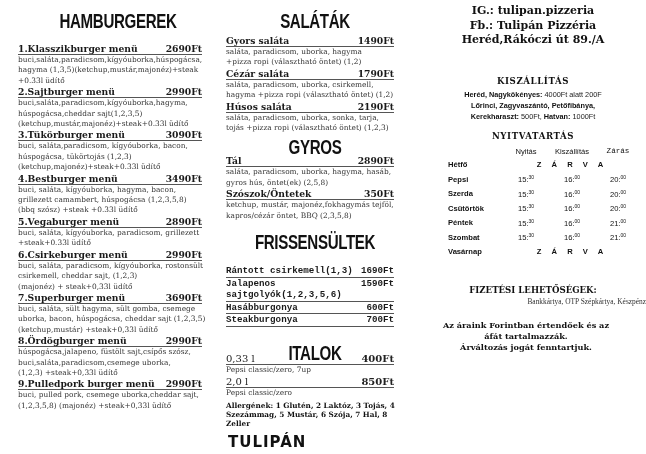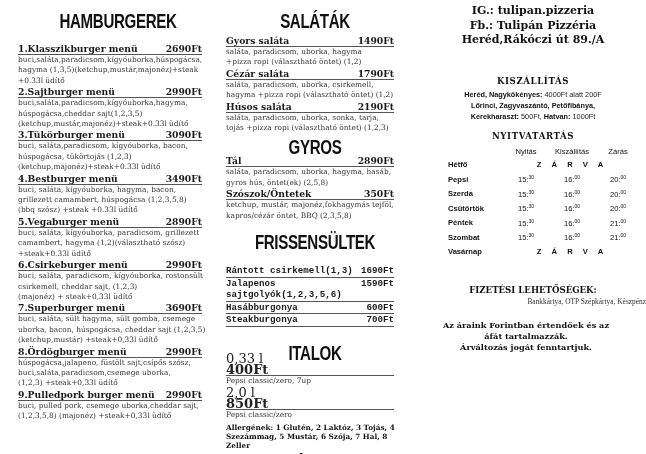--- a/index.html
+++ b/index.html
@@ -34,31 +34,31 @@
   .item-desc { font-size: 7.4px; line-height: 10.4px; color: #333; }
 
   .fri-row {
     display: flex; justify-content: space-between;
     font-weight: bold; font-size: 9.2px; line-height: 11.6px;
     border-bottom: 1.2px solid #555; margin-right: 10px; font-family: Liberation Mono, monospace;
   }
 
   .drink-head {
     display: flex; justify-content: space-between;
-    font-size: 13px; line-height: 11px; border-bottom: 1.2px solid #555;
-    margin-right: 10px; color: #222; flex-direction: column;
+    font-size: 10px; line-height: 11px; border-bottom: 1.2px solid #555;
+    margin-right: 10px; color: #222;
   }
   .drink-head .price { font-weight: bold; }
 
   .allergen { font-weight: 900; font-size: 7.3px; line-height: 9px; color: #111; margin-top: 2px; }
 
   .brand1, .brand2, .phone {
     font-family: "DejaVu Sans", sans-serif; font-weight: bold; color: #111;
   }
-  .brand1 { font-size: 19px; line-height: 22px; letter-spacing: 1px; margin-left: 2px; margin-top: 3px; }
+  .brand1 { font-size: 15px; line-height: 22px; letter-spacing: 1px; margin-left: 2px; margin-top: 3px; }
 
   .contact { text-align: center; font-weight: bold; font-size: 11px; line-height: 14.5px; margin-top: 4px; color: #111; }
 
   .sub-title { text-align: center; font-weight: 900; font-size: 8.6px; letter-spacing: 0.6px; color: #111; }
   .delivery { text-align: center; font-family: "Liberation Sans", sans-serif; font-size: 7.3px; line-height: 11.3px; color: #222; }
   .delivery b { font-weight: bold; color: #111; }
 
   table.hours { border-collapse: collapse; font-family: "Liberation Sans", sans-serif; font-size: 7.6px; color: #111; margin-left: 28px; }
   table.hours th { font-weight: normal; text-align: center; height: 12px; }
   table.hours td { height: 14.5px; text-align: center; }
@@ -112,21 +112,20 @@
         <div class="item-desc">buci, saláta, kígyóuborka, hagyma, bacon,</div>
         <div class="item-desc">grillezett camambert, húspogácsa  (1,2,3,5,8)</div>
         <div class="item-desc">(bbq szósz) +steak +0.33l üdítő</div>
       </div>
       <div>
         <div class="item-head">
           <span>5.Vegaburger menü</span>
           <span>2890Ft</span>
         </div>
         <div class="item-desc">buci, saláta, kígyóuborka, paradicsom, grillezett</div>
-        <div class="item-desc">camambert, hagyma (1,2)(választható szósz)</div>
         <div class="item-desc">+steak+0.33l üdítő</div>
       </div>
       <div>
         <div class="item-head">
           <span>6.Csirkeburger menü</span>
           <span>2990Ft</span>
         </div>
         <div class="item-desc">buci, saláta, paradicsom, kígyóuborka, rostonsült</div>
         <div class="item-desc">csirkemell, cheddar sajt, (1,2,3)</div>
         <div class="item-desc">(majonéz) + steak+0,33l üdítő</div>
@@ -265,21 +264,21 @@
     <div><b>Kerekharaszt:</b><span> 500Ft, </span><b>Hatvan:</b><span> 1000Ft</span></div>
   </div>
 
   <div class="sub-title" style="margin-top:9px;margin-bottom:4px;">NYITVATARTÁS</div>
   <table class="hours">
     <thead>
         <tr id="hours-head">
           <th></th>
           <th style="width: 40px;">Nyitás</th>
           <th style="width: 52px;">Kiszállítás</th>
-          <th style="width: 40px;">Zárás</th>
+          <th style="width: 40px; font-family: Liberation Mono, monospace;">Zárás</th>
         </tr>
       </thead>
     <tbody id="hours-body">
         <tr>
           <td class="day">Hétfő</td>
           <td class="closed" colspan="3">Z Á R V A</td>
         </tr>
         <tr>
           <td class="day">Pepsi</td>
           <td><span>15:</span><sup>30</sup></td>

